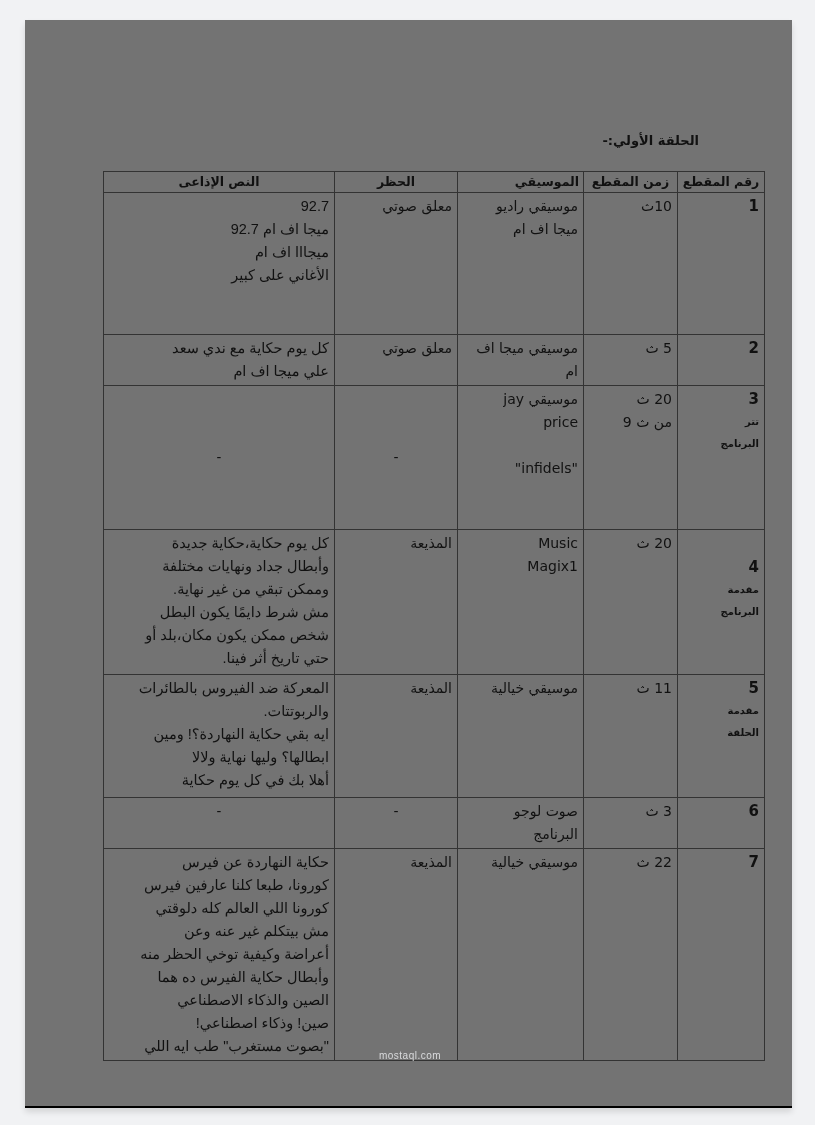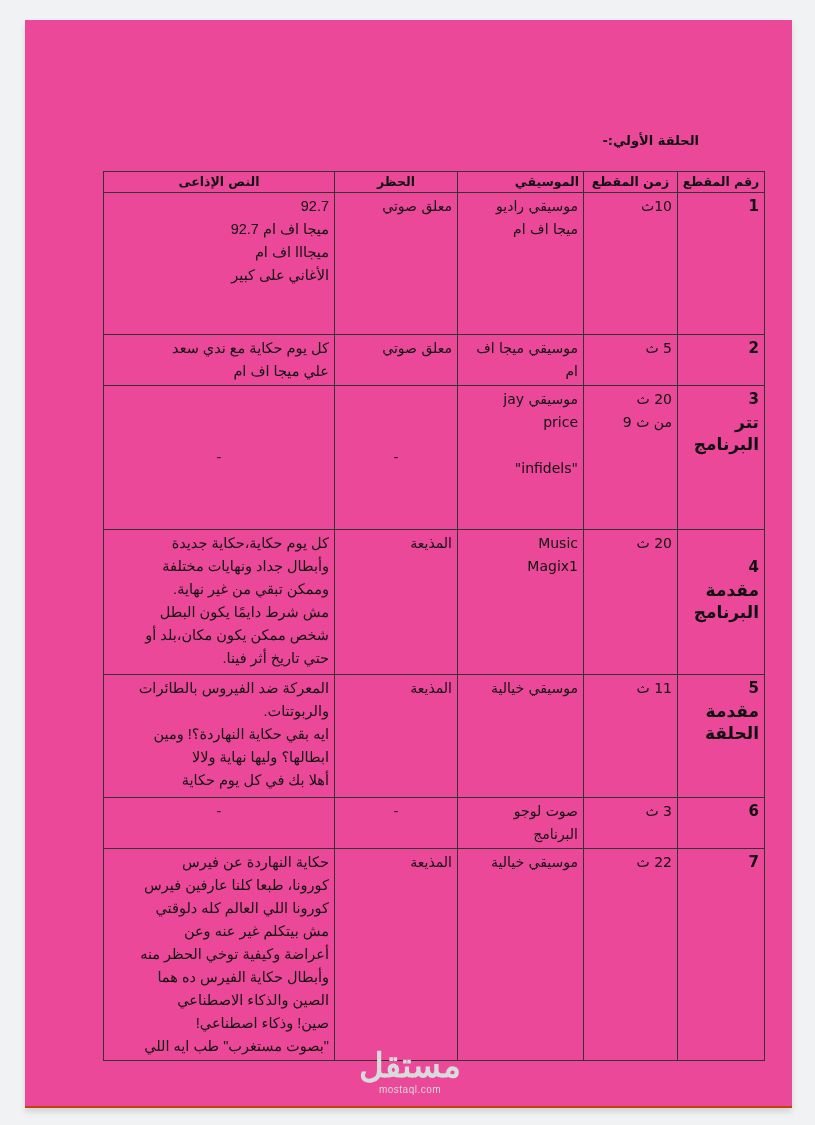--- a/index.html
+++ b/index.html
@@ -2,43 +2,43 @@
 <html><head>
 <meta charset="utf-8">
 <style>
   html, body { margin:0; padding:0; }
   body {
     width:815px; height:1125px; background:#f1f2f4; position:relative; overflow:hidden;
     font-family:"DejaVu Sans", "Liberation Sans", sans-serif;
   }
   .paper {
     position:absolute; left:25px; top:20px; width:767px; height:1086px;
-    background:#ec4899;
+    background:#737373;
     box-shadow:0 4px 6px rgba(0,0,0,0.12);
-    border-bottom:2px solid #c2410c;
+    border-bottom:2px solid #000000;
   }
   .episode-title {
     position:absolute; right:93px; top:113px; direction:rtl;
     font-size:13px; font-weight:bold; color:#111;
   }
   table.script {
     position:absolute; left:78px; top:151px; width:661px;
     border-collapse:collapse; direction:rtl; table-layout:fixed;
     font-size:14px; color:#111;
   }
   table.script th, table.script td {
     border:1.5px solid #333; vertical-align:top; padding:2px 5px 2px 5px;
     line-height:23px; 
   }
   table.script th { font-size:12.5px; font-weight:bold; text-align:center; line-height:18px; padding:1px 4px; }
   table.script th.c-num { }
   table.script th.c-time { }
   table.script th.c-music { text-align:right; }
   td.c-num { font-weight:bold; font-size:15px; }
-  td.c-num .seg-label { display:block; font-size:17px; line-height:22px;margin-left:36px; }
+  td.c-num .seg-label { display:block; font-size:10px; line-height:22px;margin-left:36px; }
   td.c-text { font-family:"Liberation Sans", sans-serif; font-size:14.5px; line-height:22.5px; }
   td.center { text-align:center; }
   .line { display:block; }
   .watermark {
     position:absolute; left:335px; top:1048px; width:150px; text-align:center;
     color:#d9dadc; font-family:"Liberation Sans", sans-serif;
   }
   .watermark .ar { display:block; font-size:34px; font-weight:bold; line-height:34px; direction:rtl; }
   .watermark .en { display:block; font-size:10px; line-height:16px; letter-spacing:0.5px; }
 </style>
@@ -215,15 +215,14 @@
             <span class="line">الصين والذكاء الاصطناعي</span>
             <span class="line">صين! وذكاء اصطناعي!</span>
             <span class="line">"بصوت مستغرب" طب ايه اللي</span>
           </td>
         </tr>
       </tbody>
   </table>
 </div>
 
 <div class="watermark">
-  <span class="ar">مستقل</span>
   <span class="en">mostaql.com</span>
 </div>
 
 </body></html>

